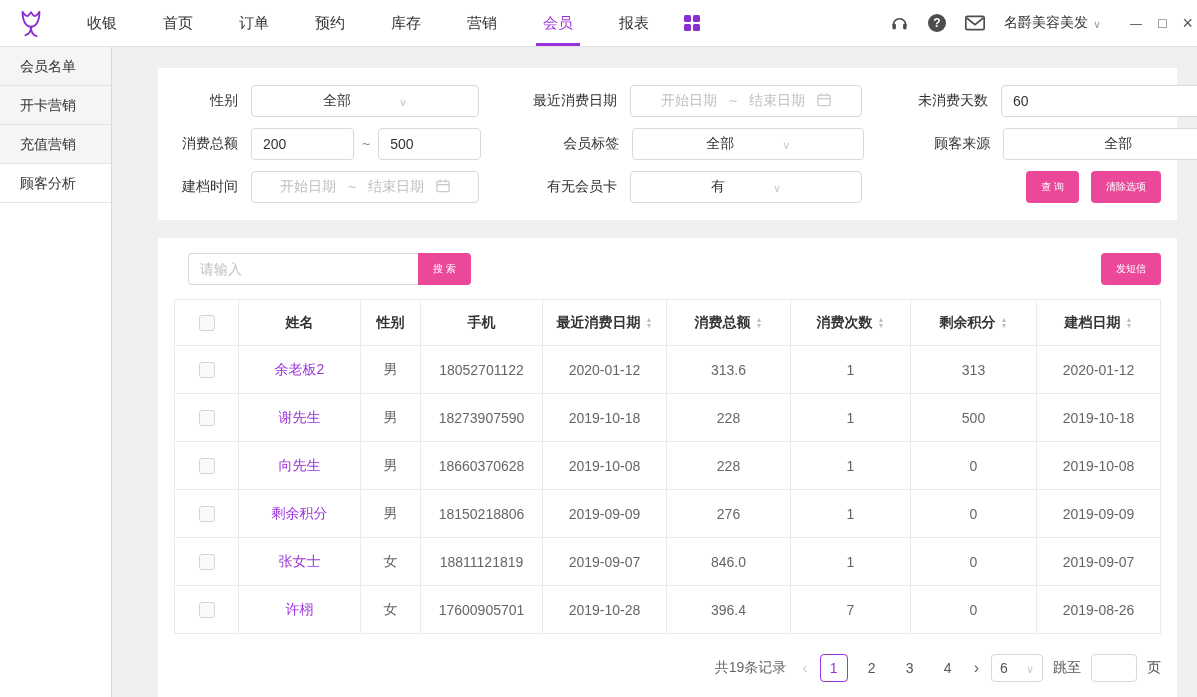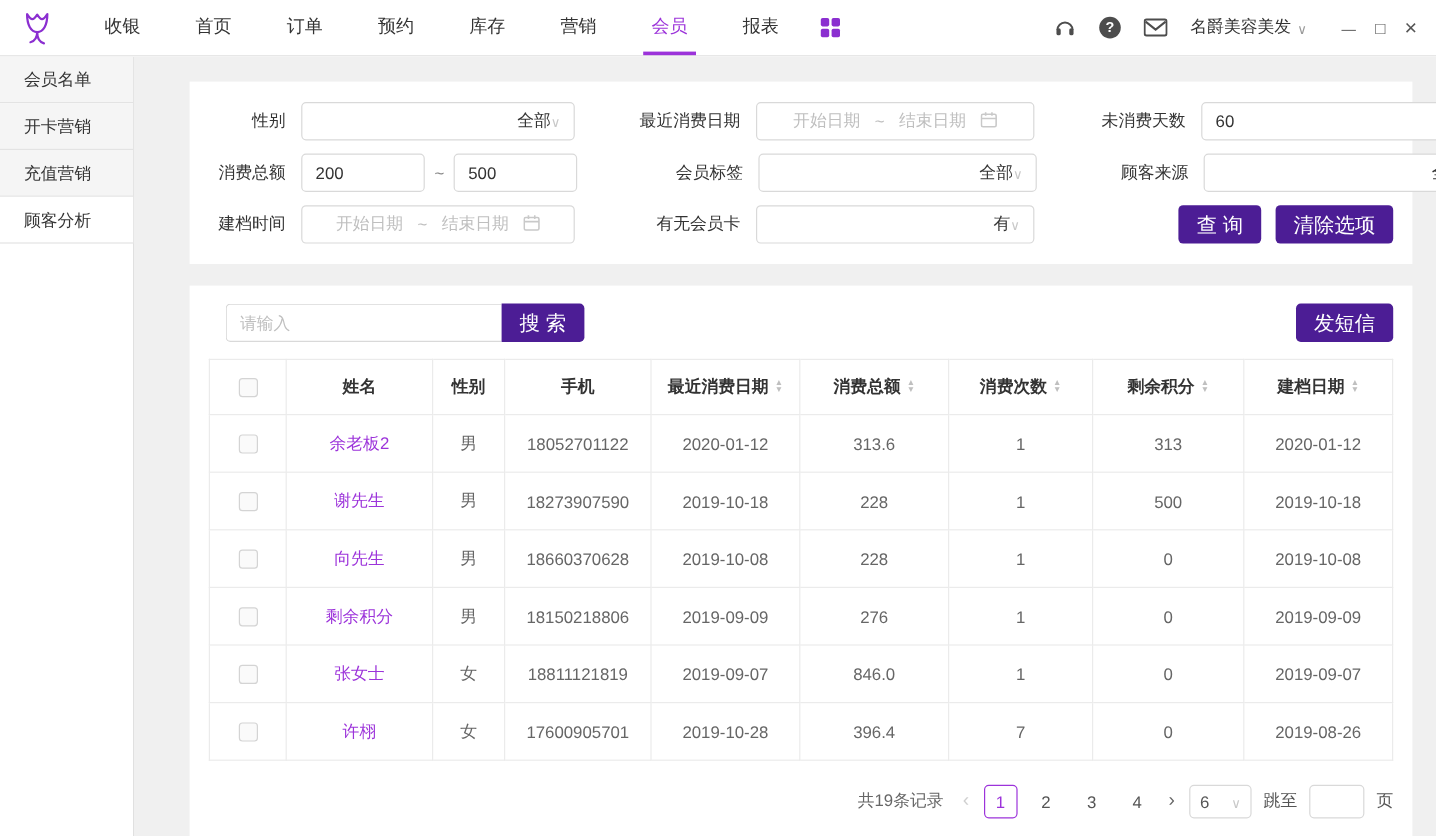--- a/index.html
+++ b/index.html
@@ -20,21 +20,21 @@
     position:relative; line-height:46px; padding:0 23px;
     font-size:15px; color:#333; cursor:pointer; white-space:nowrap;
   }
   .nav-item.active{ color:#9c33da; }
   .nav-item.active::after{
     content:""; position:absolute; left:16px; right:16px; bottom:0;
     height:3px; background:#9c33da;
   }
   .apps-grid{ margin-left:12px; width:16px; height:16px; display:flex; flex-wrap:wrap; gap:2px; cursor:pointer;}
   .apps-grid i{ width:7px; height:7px; background:#8b2fd0; border-radius:1.5px; }
-  .nav-right{ margin-left:auto; display:flex; align-items:center; gap:19px; padding-right:16px; }
+  .nav-right{ margin-left:auto; display:flex; align-items:center; gap:19px; padding-right:4px; }
   .help-icon{
     width:18px; height:18px; border-radius:50%; background:#4d4d4d; color:#fff;
     display:inline-flex; align-items:center; justify-content:center;
     font-size:12px; font-weight:bold; cursor:pointer;
   }
   .help-icon::after{ content:"?"; }
   .icon-btn{ display:inline-flex; align-items:center; cursor:pointer; }
   .store{ display:flex; align-items:center; gap:5px; cursor:pointer; font-size:14px; }
   .store .caret::after{ content:"∨"; color:#999; font-size:11px; }
   .win-controls{ display:flex; align-items:center; gap:16px; margin-left:10px; color:#555; }
@@ -63,30 +63,30 @@
   .col1 .lbl{ width:64px; }
   .col2 { margin-left:42px; }
   .col2 .lbl{ width:96px; }
   .col3 { margin-left:46px; }
   .col3 .lbl{ width:80px; }
   .ctl{
     height:32px; border:1px solid #d9d9d9; border-radius:4px; background:#fff;
     display:flex; align-items:center; padding:0 11px; font-size:14px; color:#333;
   }
   .w228{ width:228px; } .w232{ width:232px; } .w230{ width:230px; } .w103{ width:103px; }
-  .select{ justify-content:flex-end; cursor:pointer; }
+  .select{ justify-content:center; cursor:pointer;gap:48px; }
   .chev::after{ content:"∨"; color:#c8c8c8; font-size:11px; }
   .daterange{ justify-content:center; gap:12px; cursor:pointer; }
   .ph{ color:#bfbfbf;text-align:center; }
   input.ctl{ outline:none; }
   input.ctl::placeholder{ color:#bfbfbf; }
   .range-sep{ margin:0 8px; color:#888; }
   .btn{
-    height:32px; border:none; border-radius:4px; background:#4c1d95; color:#fff;
-    font-size:17px; padding:0 15px; cursor:pointer; font-family:inherit; white-space:nowrap;
+    height:32px; border:none; border-radius:4px; background:#ec4899; color:#fff;
+    font-size:10px; padding:0 15px; cursor:pointer; font-family:inherit; white-space:nowrap;
   }
   .f-actions{ margin-left:auto; display:flex; gap:12px; }
   
   .table-panel{ margin-top:18px; padding:15px 16px 18px 16px; }
   .tools{ display:flex; align-items:center; }
   .search-combo{ display:flex;padding-left:14px; }
   .search-combo input{
     width:230px; height:32px; border:1px solid #d9d9d9; border-right:none;
     border-radius:4px 0 0 4px; padding:0 11px; font-size:14px; outline:none; font-family:inherit;
   }

